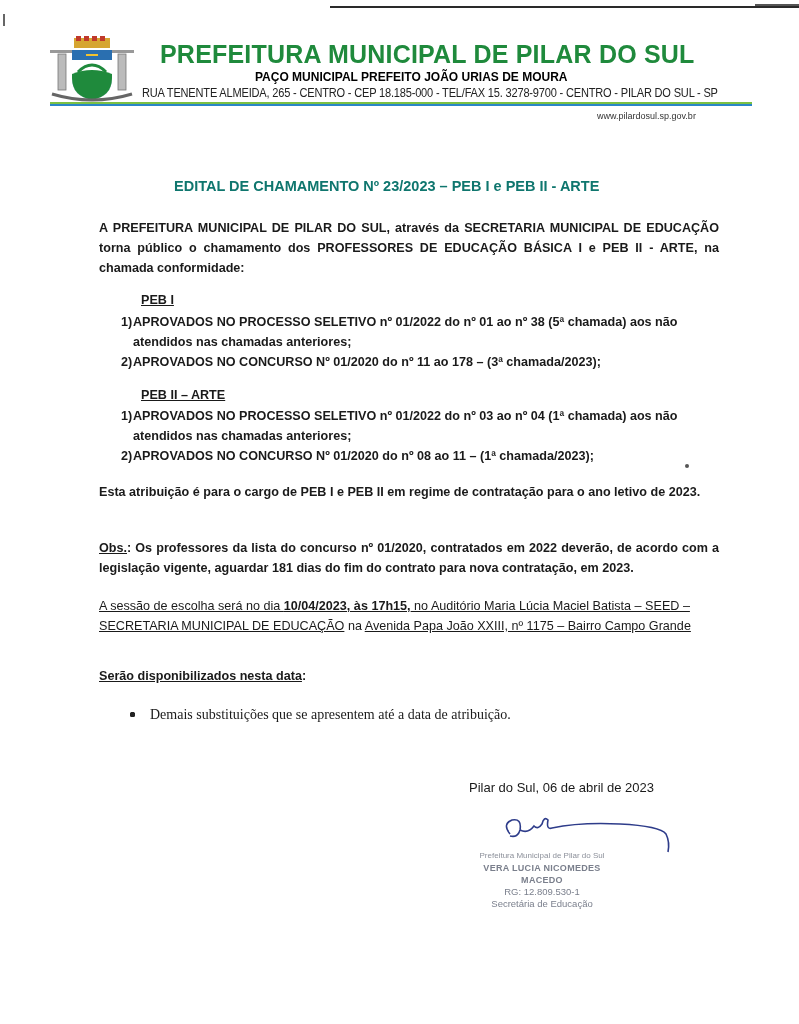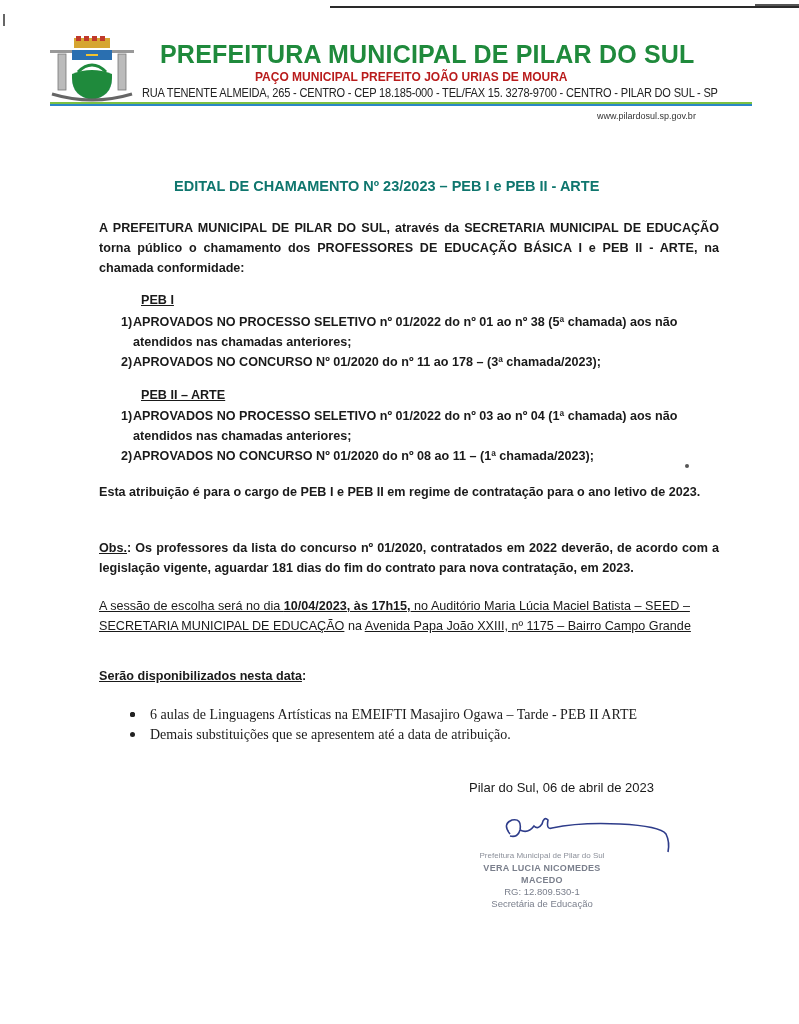--- a/index.html
+++ b/index.html
@@ -3,21 +3,21 @@
 <meta charset="utf-8">
 <style>
   html, body { margin: 0; padding: 0; background: #ffffff; }
   body { width: 799px; height: 1024px; position: relative; overflow: hidden; font-family: "Liberation Sans", sans-serif; color: #1a1a1a; }
   .topline { position: absolute; left: 330px; top: 6px; width: 469px; height: 2px; background: #2a2a2a; }
   .topline2 { position: absolute; left: 755px; top: 4px; width: 44px; height: 2px; background: #555; }
   .leftmark { position: absolute; left: 3px; top: 14px; width: 2px; height: 12px; background: #666; }
 
   .crest { position: absolute; left: 48px; top: 36px; width: 88px; height: 70px; }
   .title { position: absolute; left: 160px; top: 40px; font-family: "Liberation Sans", sans-serif; font-weight: bold; font-size: 25px; color: #1f8a3c; letter-spacing: 0.2px; }
-  .subtitle { position: absolute; left: 255px; top: 70px; font-weight: bold; font-size: 12px; color: #b91c1c; }
+  .subtitle { position: absolute; left: 255px; top: 70px; font-weight: bold; font-size: 12px; color: #000000; }
   .address { position: absolute; left: 142px; top: 86px; font-size: 12px; color: #222; letter-spacing: -0.2px; transform: scaleX(0.92); transform-origin: left; }
   .hr-green { position: absolute; left: 50px; top: 102px; width: 702px; height: 2px; background: #7bc043; }
   .hr-blue { position: absolute; left: 50px; top: 104px; width: 702px; height: 2px; background: #2a86c7; }
   .website { position: absolute; left: 597px; top: 111px; font-size: 9px; color: #333; }
   .doc-title { position: absolute; left: 174px; top: 178px; font-weight: bold; font-size: 14.5px; color: #0f766e; }
   .p { position: absolute; left: 99px; width: 620px; font-weight: bold; font-size: 12.6px; line-height: 20px; text-align: justify; }
   .sec-head { position: absolute; left: 121px; font-weight: bold; font-size: 12.6px; text-decoration: underline; padding-left: 20px; }
   .item { position: absolute; left: 121px; width: 600px; font-weight: bold; font-size: 12.6px; line-height: 20px; }
   .item .num { position: absolute; left: 0; top: 0; }
   .item .txt { display: block; margin-left: 12px; }
@@ -95,21 +95,21 @@
 
 <div class="p" style="top:596px; font-weight:normal; text-align:left;">
   <span class="u">A sessão de escolha será no dia </span><span class="u" style="font-weight:bold;margin-top:48px;">10/04/2023, às 17h15,</span><span class="u"> no Auditório Maria Lúcia Maciel Batista – SEED – SECRETARIA MUNICIPAL DE EDUCAÇÃO</span><span> na </span><span class="u">Avenida Papa João XXIII, nº 1175 – Bairro Campo Grande</span>
 </div>
 
 <div class="p" style="top:666px;">
   <span class="u">Serão disponibilizados nesta data</span><span>:</span>
 </div>
 <div class="bullets">
   <div class="bullet"><span class="dot"></span></div>
-  <div class="bullet"><span class="dot"></span><span>6 aulas de Linguagens Artísticas na EMEIFTI Masajiro Ogawa – Tarde  - PEB II ARTE</span></div>
+  <div class="bullet"><span class="dot"></span></div>
   <div class="bullet"><span class="dot"></span><span>Demais substituições que se apresentem até a data de atribuição.</span></div>
 </div>
 
 <div class="date-line">Pilar do Sul, 06 de abril de 2023</div>
 
 <svg class="signature" viewBox="0 0 180 60">
   <path d="M10 22 Q2 12 12 8 Q22 6 20 18 Q18 26 10 24" fill="none" stroke="#2e3c8a" stroke-width="1.6"></path>
   <path d="M20 18 Q28 22 34 14 Q38 18 42 12 Q44 4 48 8 Q46 18 52 16 Q80 10 120 12 Q160 14 166 22 Q170 30 168 40" fill="none" stroke="#2e3c8a" stroke-width="1.6"></path>
 </svg>
 <div class="stamp">

